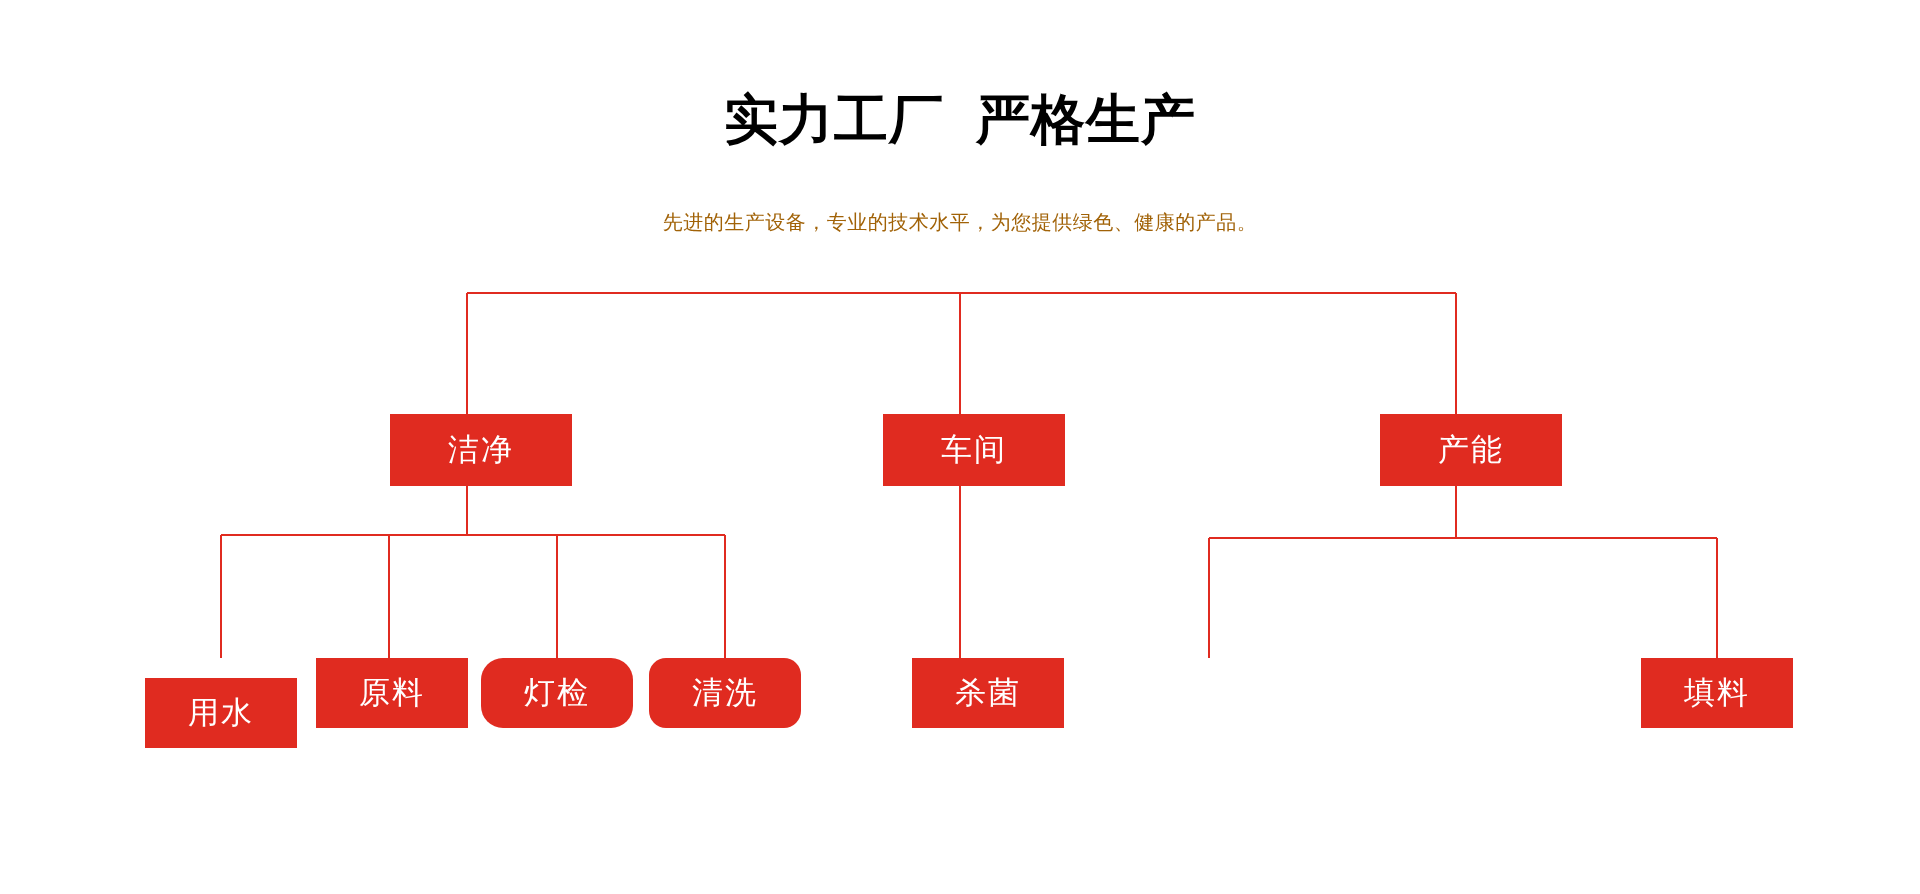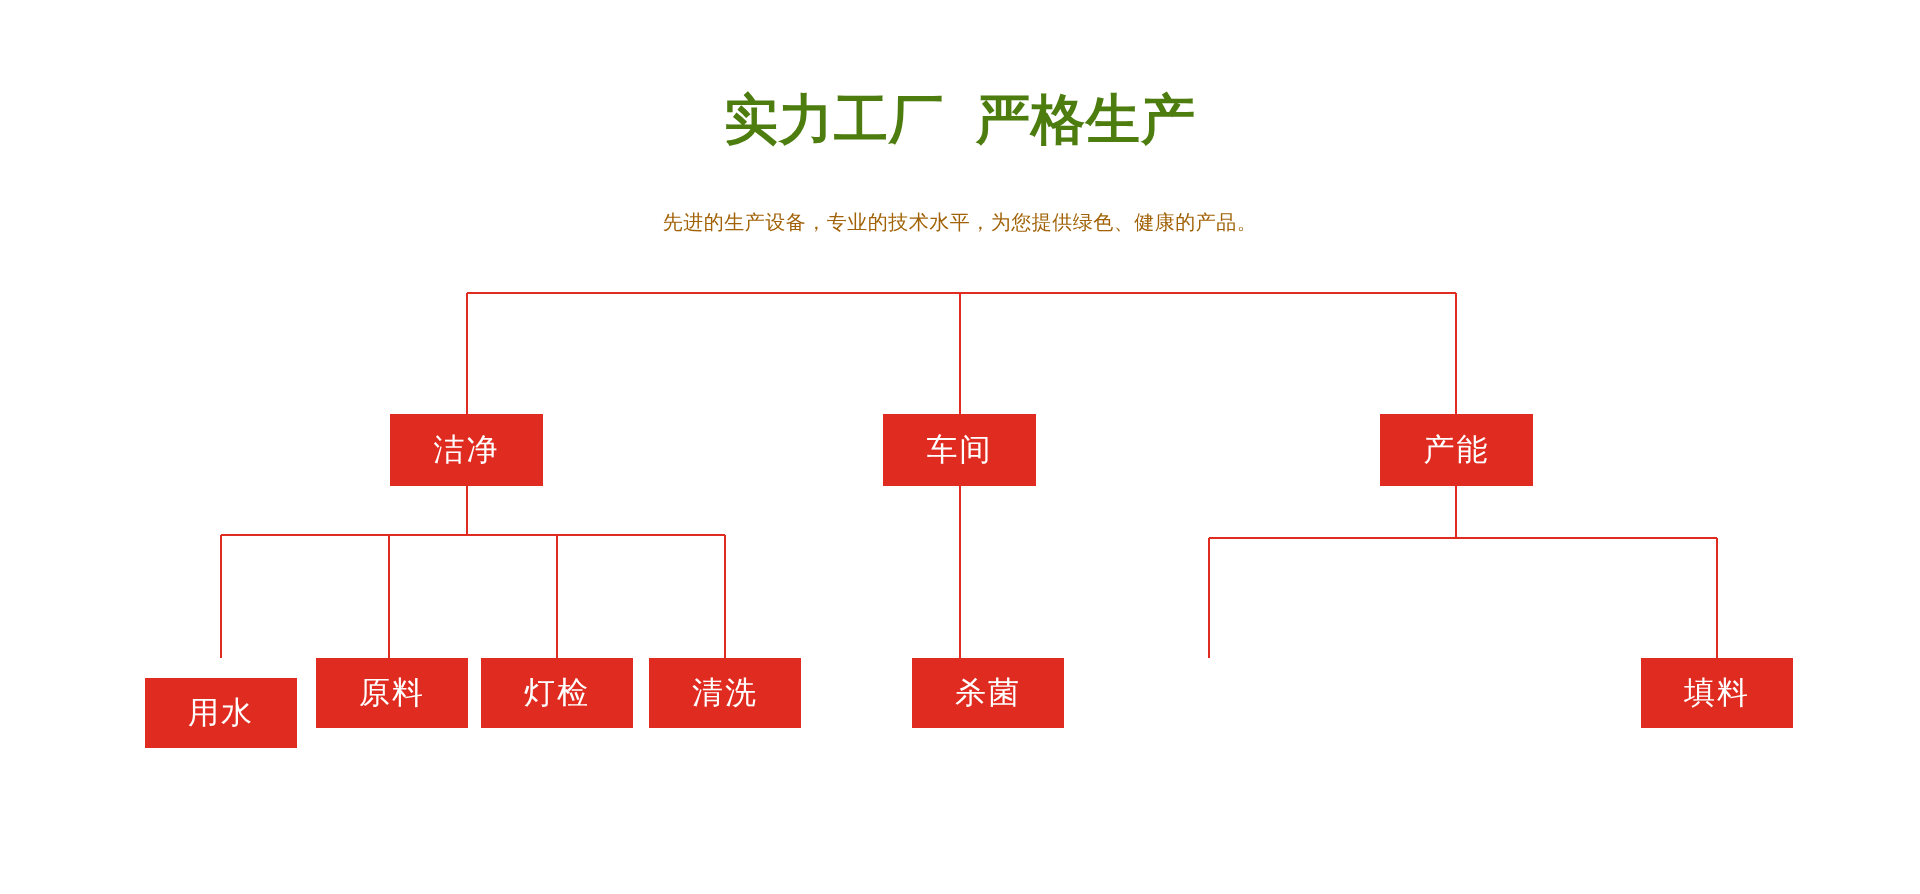--- a/index.html
+++ b/index.html
@@ -30,21 +30,21 @@
     text-align: center;
   }
   .title {
     position: absolute;
     left: 0;
     top: 88px;
     width: 1920px;
     text-align: center;
     font-size: 54px;
     font-weight: bold;
-    color: #4d7c0f;
+    color: #000000;
     letter-spacing: 1px;
     line-height: 1.15;
     white-space: pre;
   }
   .subtitle {
     position: absolute;
     left: 0;
     top: 208px;
     width: 1920px;
     text-align: center;
@@ -70,21 +70,21 @@
     display: flex;
     align-items: center;
     justify-content: center;
     font-size: 30px;
     font-weight: normal;
     letter-spacing: 2px;
     box-sizing: border-box;
     user-select: none;
   }
   .node.level2 {
-    width: 153px;
+    width: 182px;
     height: 72px;
     top: 414px;
     font-size: 31px;
   }
   .node.level3 {
     width: 152px;
     height: 70px;
     top: 658px;
     font-size: 31px;
   }
@@ -133,19 +133,19 @@
         <path d="M 1717 538 L 1717 658"></path>
       </g>
     </svg>
 
     <div class="node level2" style="left:390px;">洁净</div>
     <div class="node level2" style="left:883px;">车间</div>
     <div class="node level2" style="left:1380px;">产能</div>
 
     <div class="node level3" style="left:145px;margin-top:20px;">用水</div>
     <div class="node level3" style="left:316px;">原料</div>
-    <div class="node level3" style="left:481px;">灯检</div>
-    <div class="node level3" style="left:649px;">清洗</div>
+    <div class="node level3" style="left:481px;border-radius:22px;">灯检</div>
+    <div class="node level3" style="left:649px;border-radius:17px;">清洗</div>
     <div class="node level3" style="left:912px;">杀菌</div>
     <div class="node level3" style="left:1641px;">填料</div>
 
   </div>
 </div>
 
 </body></html>

